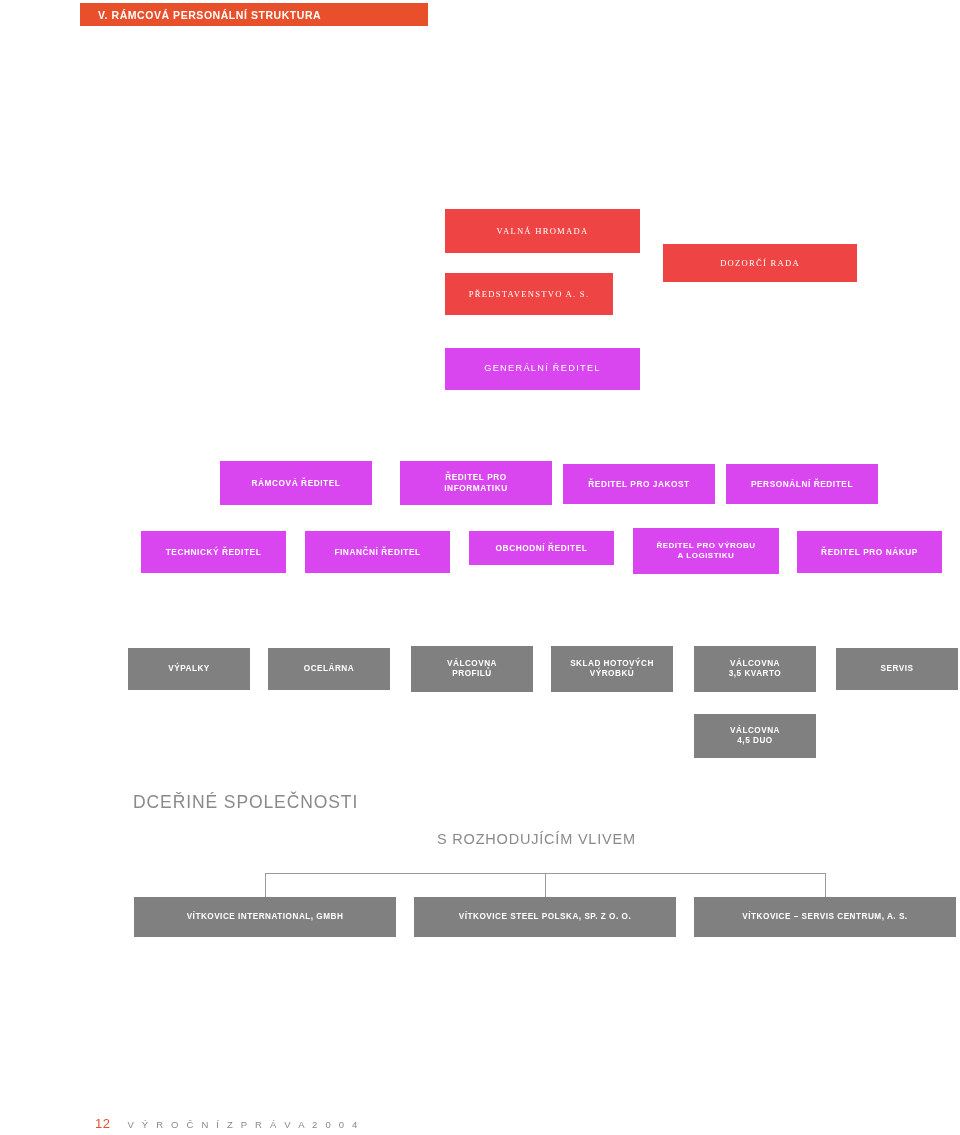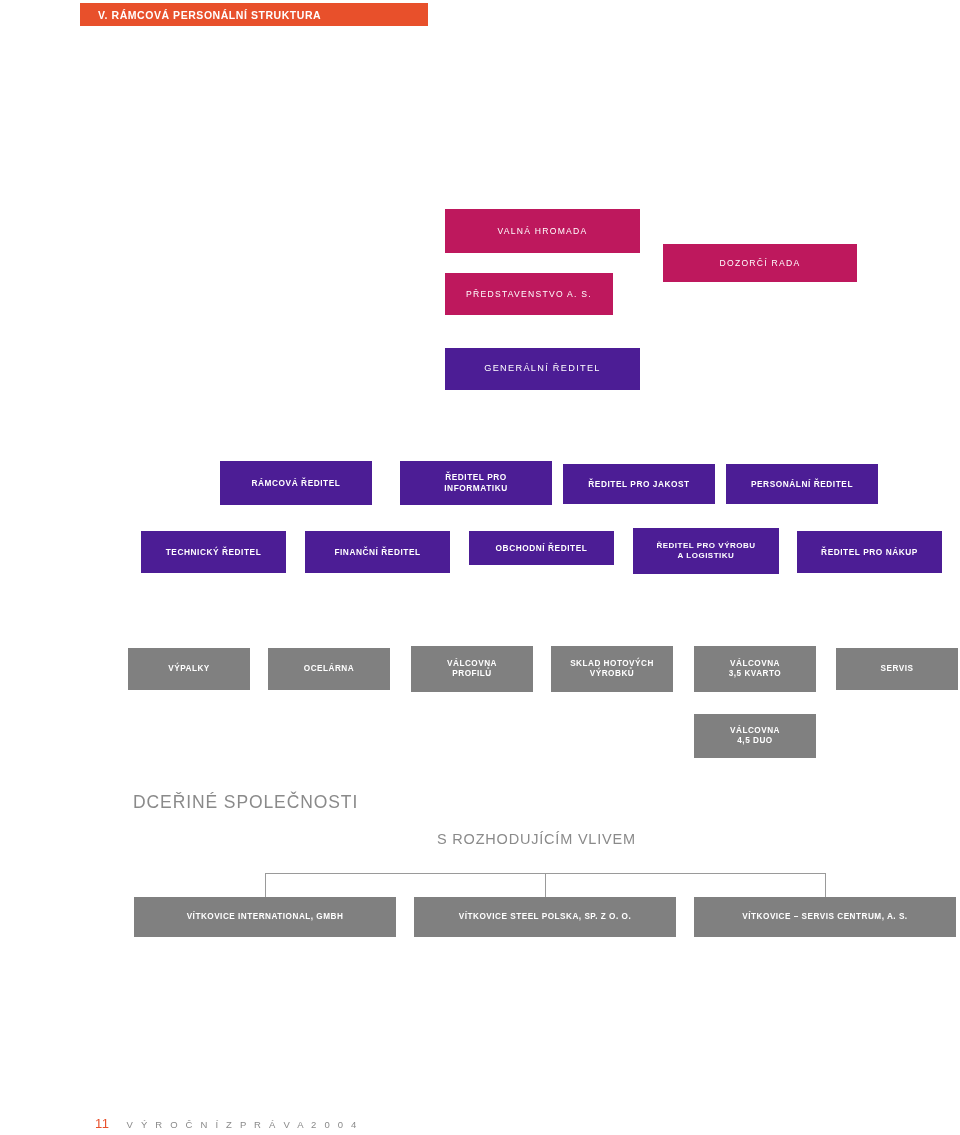--- a/index.html
+++ b/index.html
@@ -47,22 +47,22 @@
     text-align: center;
     color: #ffffff;
     line-height: 1.28;
     padding: 2px 4px;
   }
   .box .lbl {
     display: block;
     white-space: pre-line;
   }
 
-  .box.orange { background: #be185d; }
-  .box.dark   { background: #4c1d95; }
+  .box.orange { background: #ef4444; font-family: Liberation Serif, serif; }
+  .box.dark   { background: #d946ef; }
   .box.gray   { background: #808080; }
 
   .box.s11 .lbl { font-size: 8.6px; letter-spacing: 1.25px; font-weight: normal; }
   .box.s12 .lbl { font-size: 9.2px; letter-spacing: 1.3px;  font-weight: normal; }
   .box.s10 .lbl { font-size: 8.3px; letter-spacing: 0.55px; font-weight: bold; }
   .box.s9  .lbl { font-size: 8.0px; letter-spacing: 0.5px;  font-weight: bold; }
   .box.s95 .lbl { font-size: 8.2px; letter-spacing: 0.5px;  font-weight: bold; }
 
   
   .heading {
@@ -195,15 +195,15 @@
   <span class="lbl">VÍTKOVICE INTERNATIONAL, GMBH</span>
 </div>
 <div class="box gray s95" style="left:414px; top:897px; width:262px; height:40px;">
   <span class="lbl">VÍTKOVICE STEEL POLSKA, SP. Z O. O.</span>
 </div>
 <div class="box gray s95" style="left:694px; top:897px; width:262px; height:40px;">
   <span class="lbl">VÍTKOVICE – SERVIS CENTRUM, A. S.</span>
 </div>
 
 <div class="footer">
-  <span class="pagenum">11</span>
+  <span class="pagenum">12</span>
   <span class="fname">V Ý R O Č N Í   Z P R Á V A   2 0 0 4</span>
 </div>
 
 </body></html>

